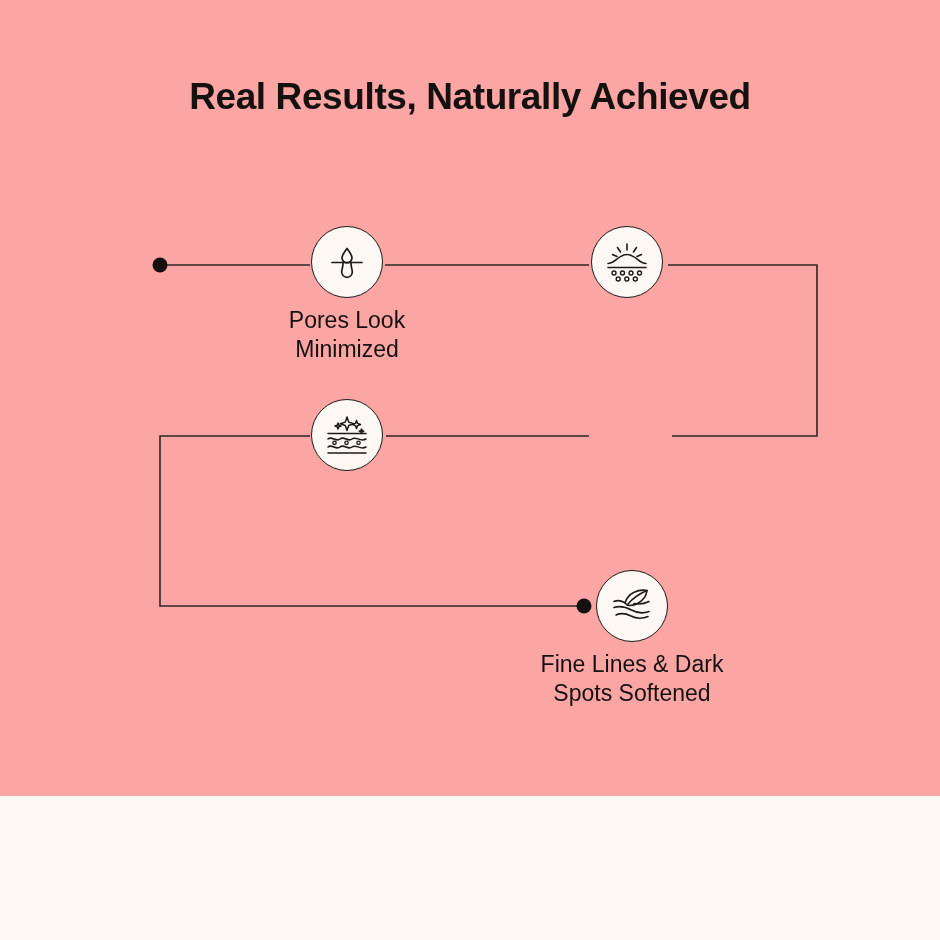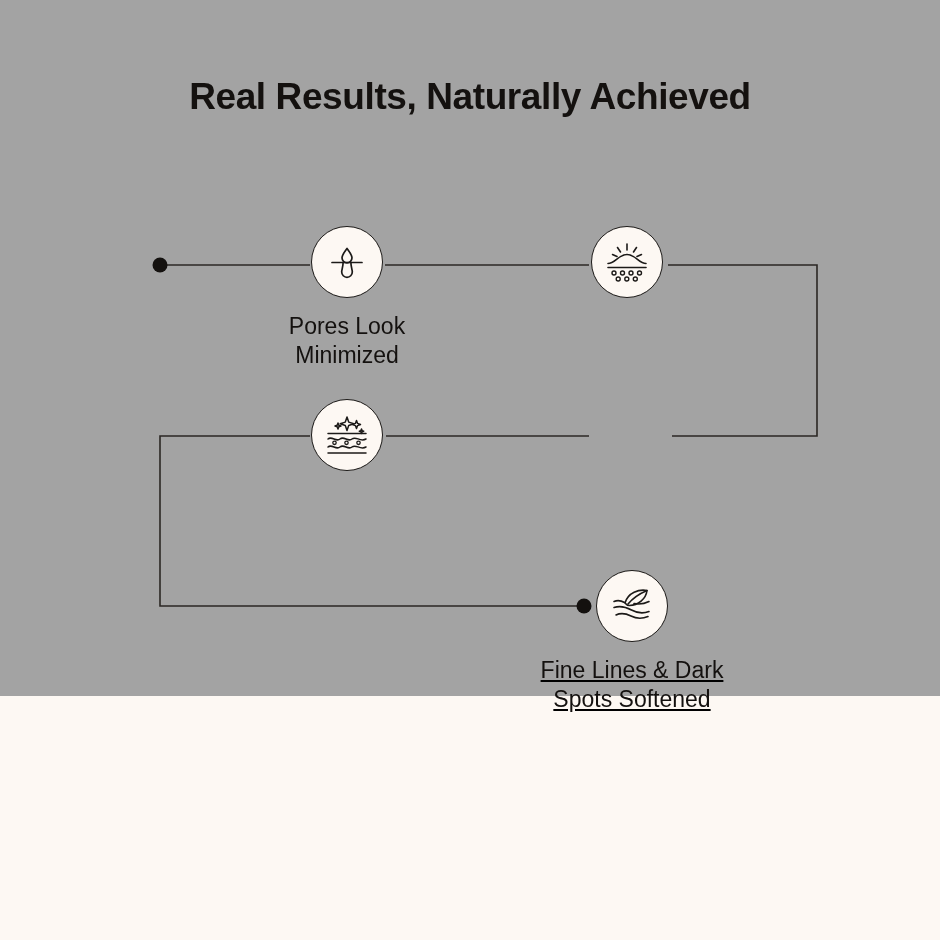--- a/index.html
+++ b/index.html
@@ -9,22 +9,22 @@
   body {
     width: 940px;
     height: 940px;
     background: #fdf8f3;
     font-family: "Liberation Sans", sans-serif;
     overflow: hidden;
   }
   .page {
     position: relative;
     width: 940px;
-    height: 696px;
-    background: #a3a3a3;
+    height: 796px;
+    background: #fca5a5;
   }
   .title {
     position: absolute;
     top: 76px;
     left: 0;
     width: 940px;
     text-align: center;
     font-size: 37px;
     font-weight: 700;
     letter-spacing: -0.4px;
@@ -52,33 +52,33 @@
     background: #fdf8f3;
     box-sizing: border-box;
     display: flex;
     align-items: center;
     justify-content: center;
   }
   .node-circle svg {
     display: block;
   }
   .node-label {
-    margin-top: 14px;
+    margin-top: 8px;
     font-size: 23px;
     line-height: 29px;
     color: #14110f;
     white-space: pre-line;
     font-family: "Liberation Sans", sans-serif;
   }
   
   #node-pores     { left: 217px; top: 226px; }
   #node-acne      { left: 497px; top: 226px; }
   #node-brighter  { left: 217px; top: 399px; }
   #node-detanned  { left: 497px; top: 399px; }
-  #node-finelines { left: 502px; top: 570px; text-decoration: underline; }
+  #node-finelines { left: 502px; top: 570px; }
 </style>
 </head>
 <body>
 
 <div class="page">
 
   <div class="title">Real Results, Naturally Achieved</div>
 
   <svg class="flow-svg" viewBox="0 0 940 940">
     <g fill="none" stroke="#2b2724" stroke-width="1.6">

